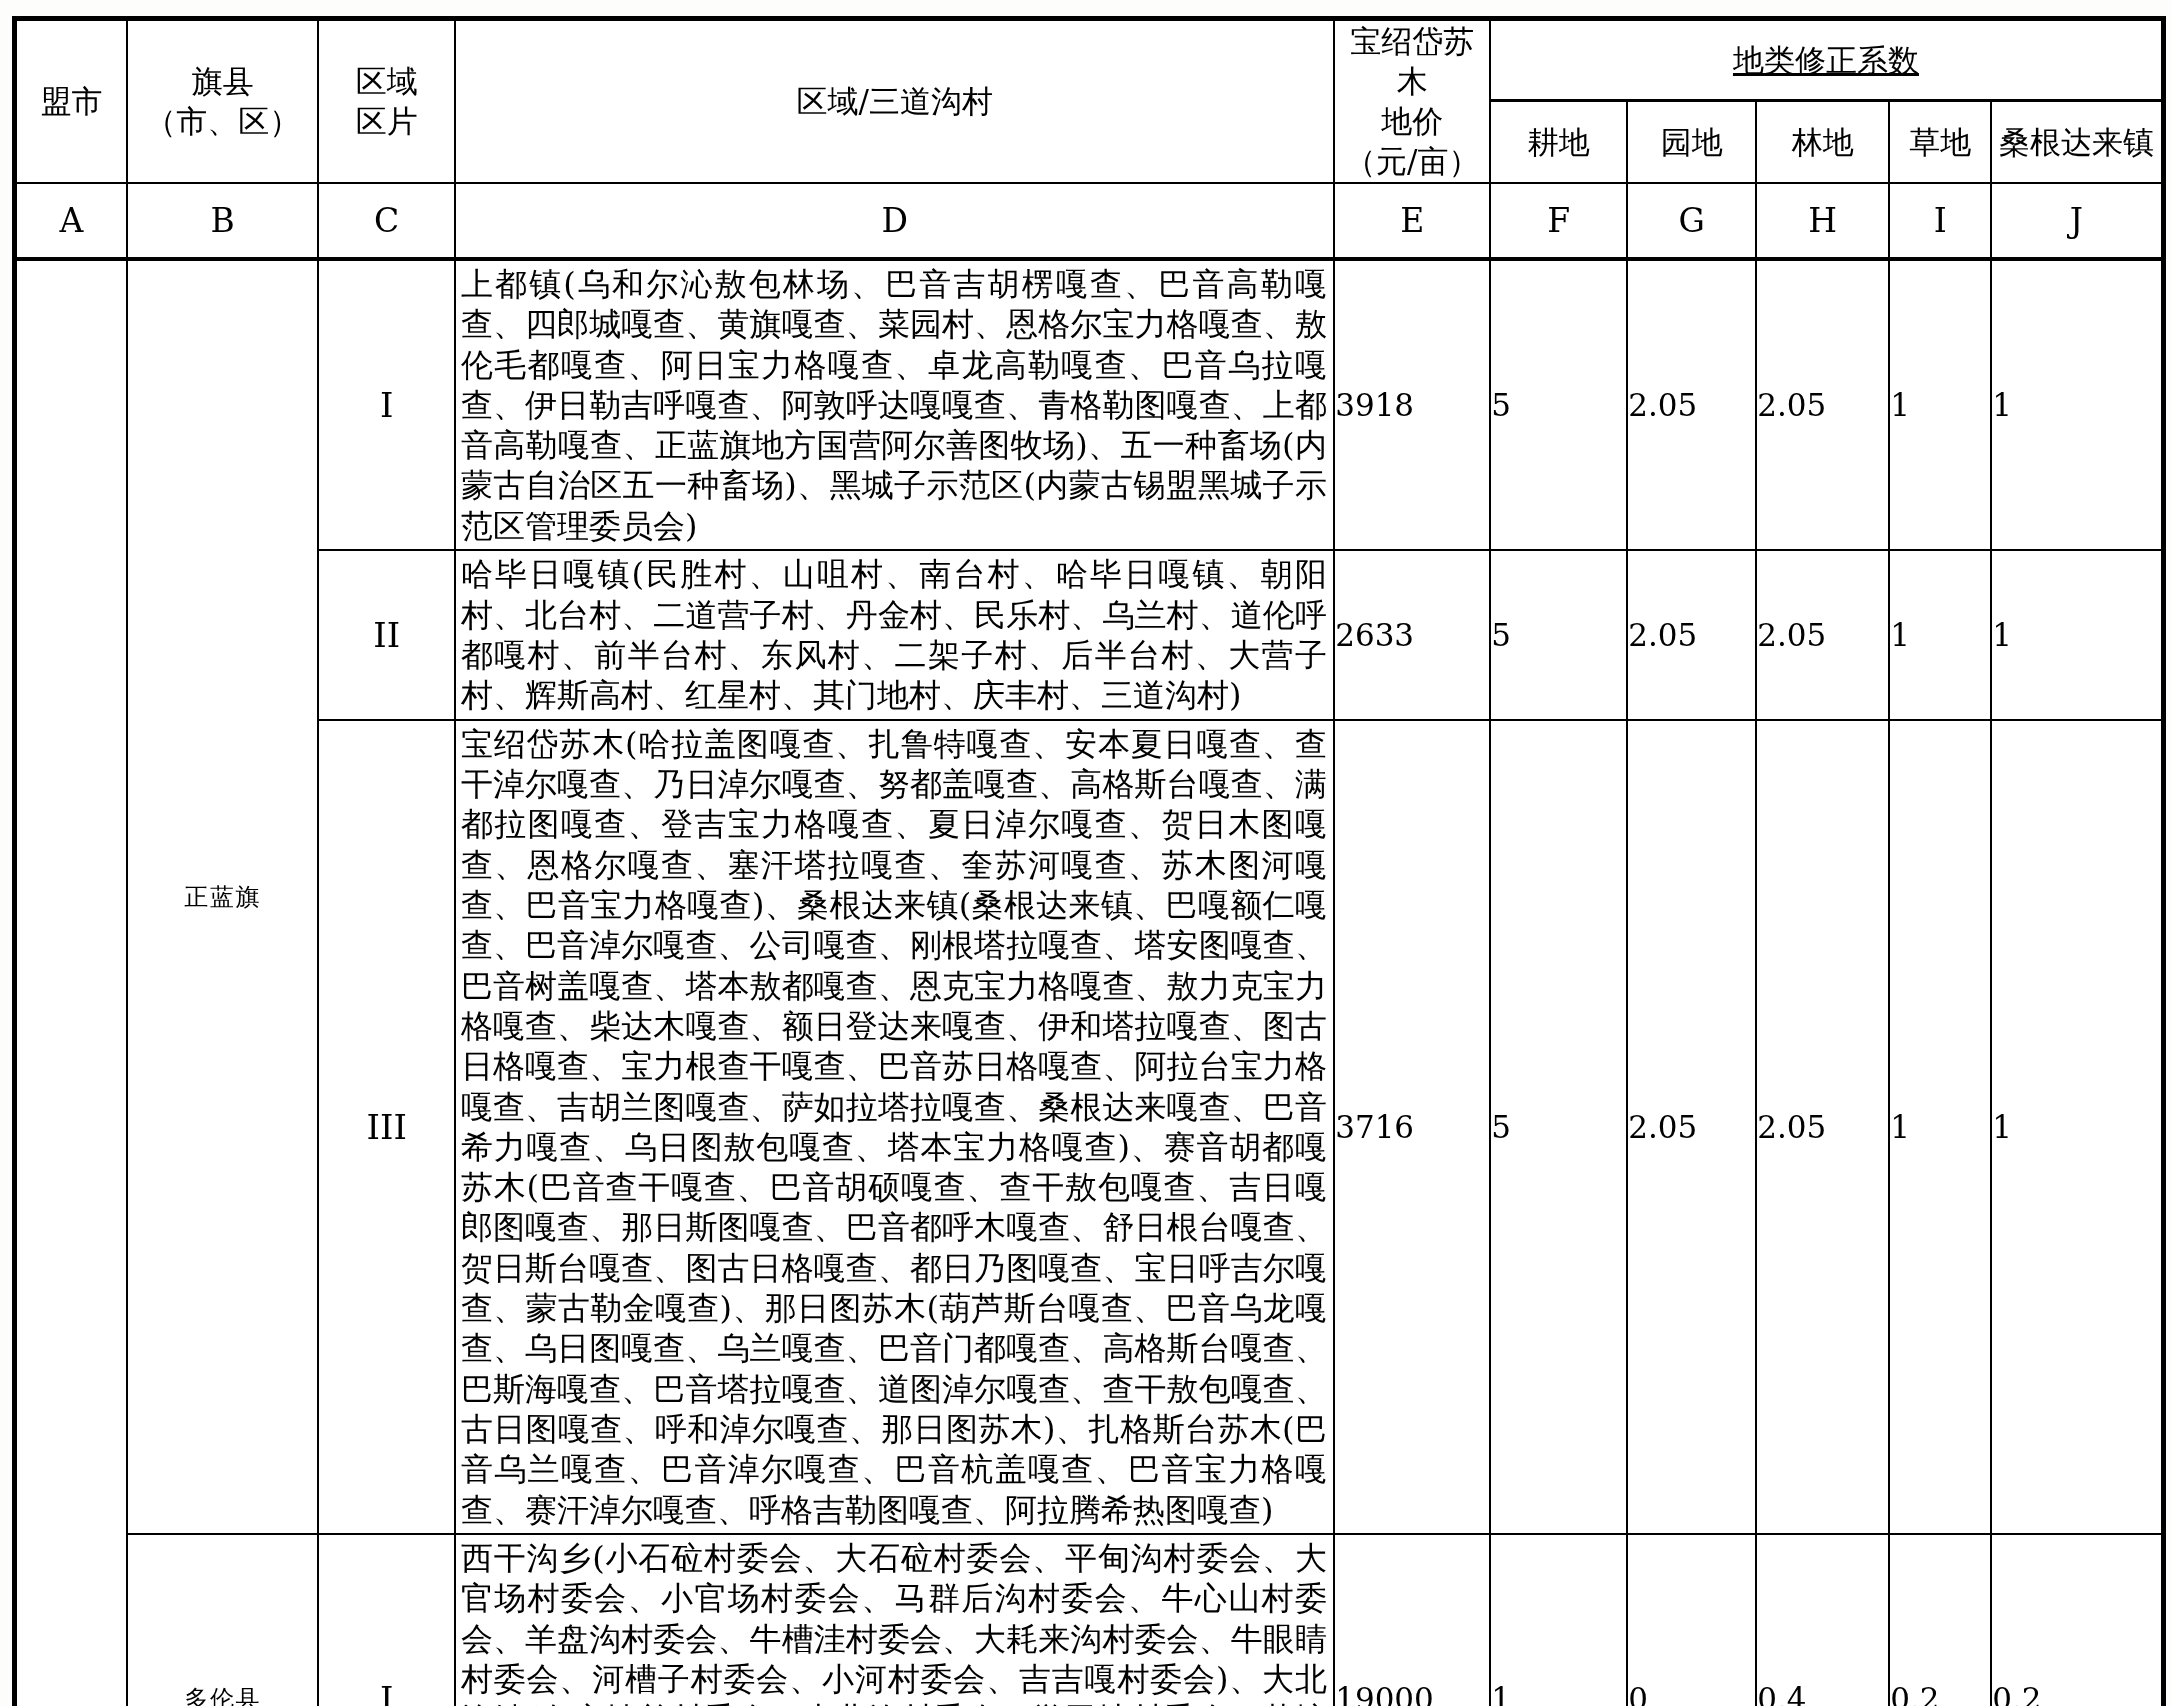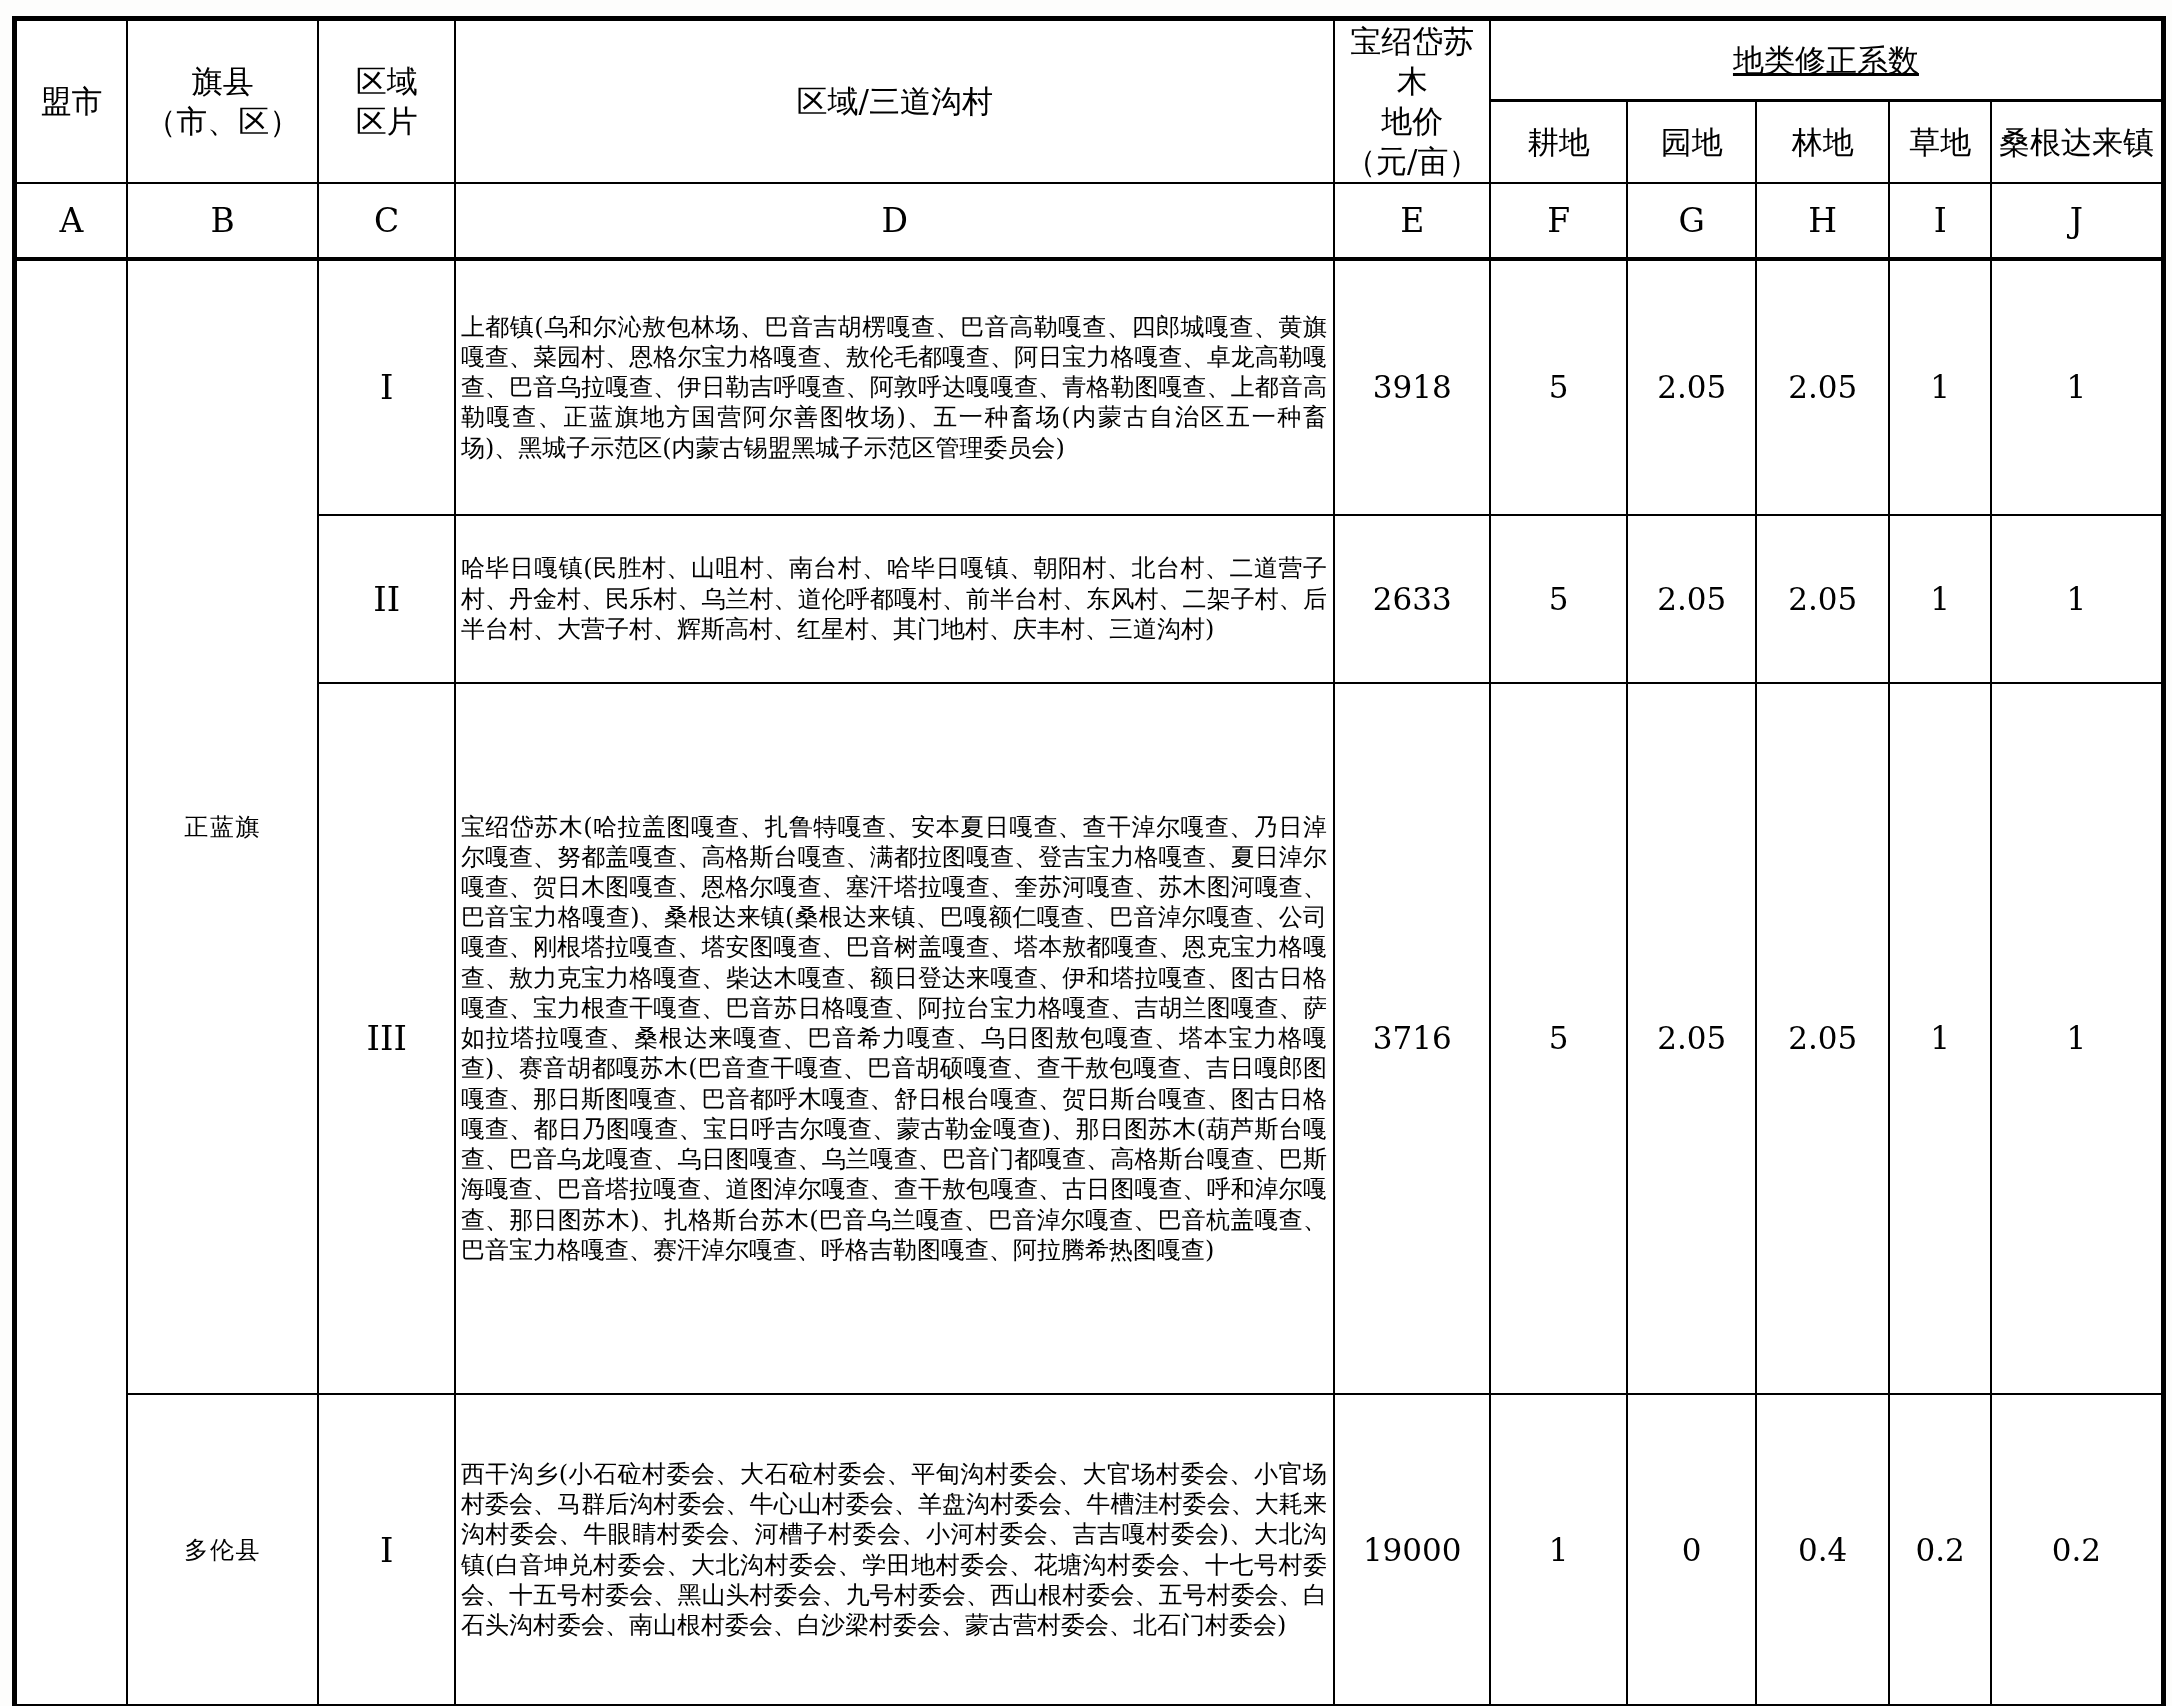--- a/index.html
+++ b/index.html
@@ -46,28 +46,27 @@
   .region-cell {
     text-align: center;
     font-size: 34px;
   }
   .qixian-cell {
     text-align: center;
     font-size: 24px;
     letter-spacing: 1.6px;
   }
   .desc-cell {
-    font-size: 24px;
+    font-size: 32px;
     line-height: 1.26;
     padding: 3.1px 6.3px 3.1px 4.7px;
     text-align: justify;
     vertical-align: middle;
   }
   .num-cell {
-    text-align: center;
     font-size: 31px;
   }
   tr.hr1 { height: 77px; }
   tr.hr2 { height: 76px; }
   tr.body-r1 { height: 256px; }
   tr.body-r2 { height: 168px; }
   tr.body-r3 { height: 711px; }
   tr.body-r4 { height: 313px; }
 </style>
 </head>

